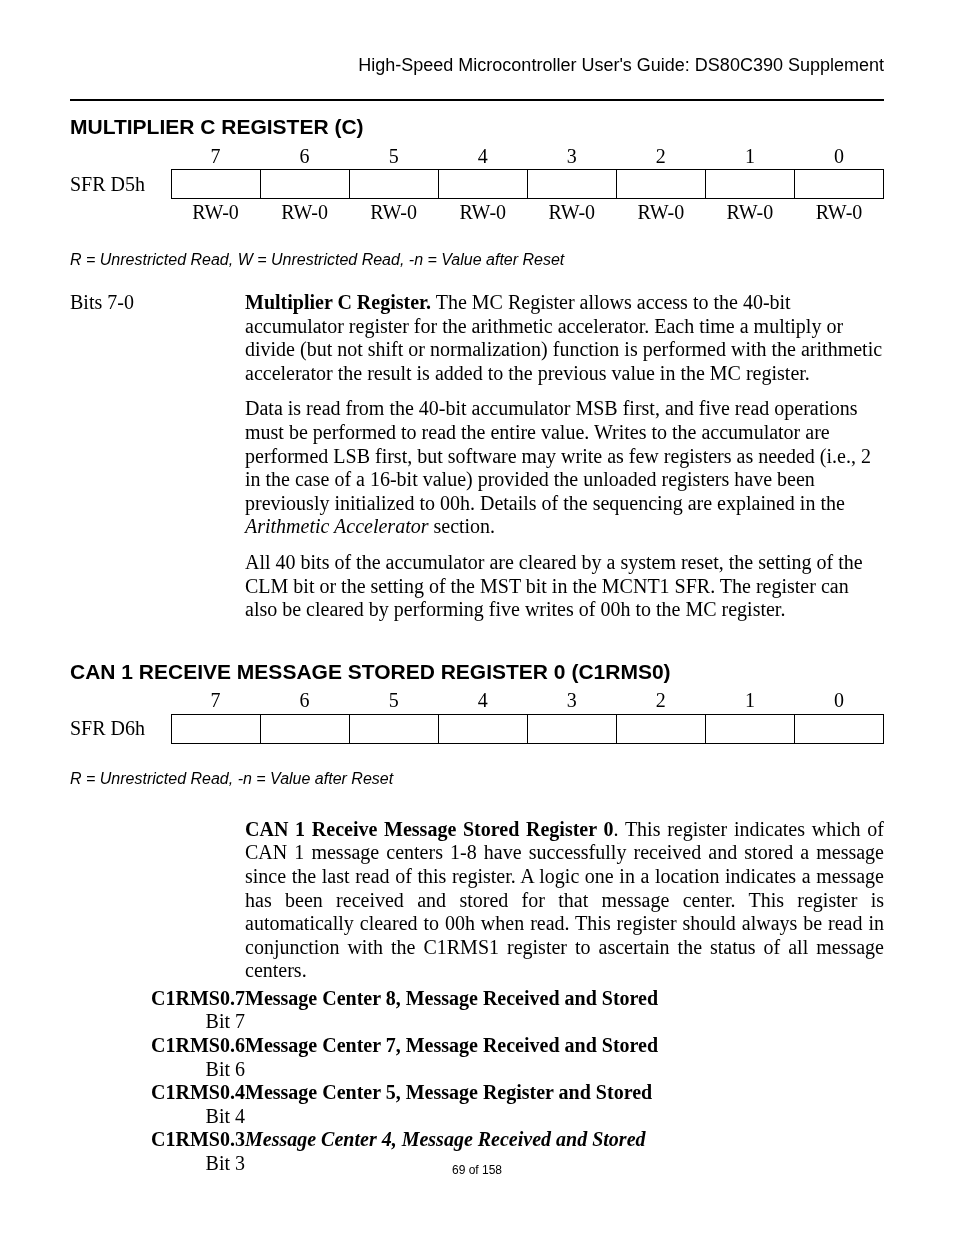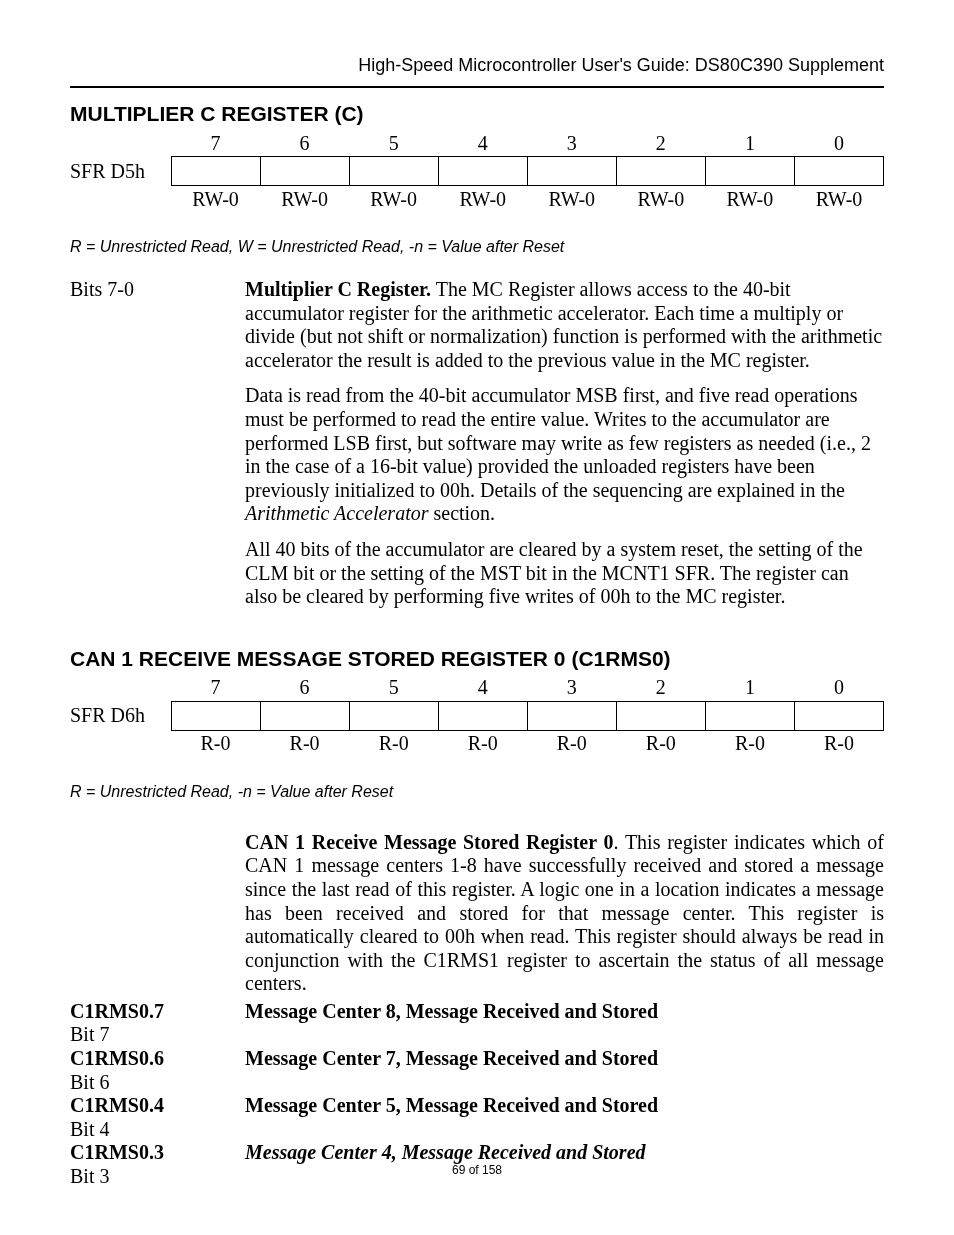--- a/index.html
+++ b/index.html
@@ -17,21 +17,21 @@
     position: relative;
     width: 954px;
     height: 1235px;
     box-sizing: border-box;
     padding: 55px 70px 0 70px;
   }
   .running-header {
     text-align: right;
     font-family: Arial, Helvetica, sans-serif;
     font-size: 18px;
-    padding-bottom: 10px;
+    padding-bottom: 23px;
     border-bottom: 2px solid #000;
     margin-bottom: 14px;
   }
   .sec-heading {
     font-family: Arial, Helvetica, sans-serif;
     font-weight: bold;
     font-size: 21px;
     margin: 6px 0 4px 0;
   }
   
@@ -76,21 +76,21 @@
     vertical-align: top;
     font-size: 20px;
     line-height: 1.18;
     padding: 0;
   }
   .desc-tbl td.labelcol { width: 175px; }
   .desc-tbl td.contentcol p { margin: 0 0 12px 0; text-align: left; }
   .desc-tbl td.contentcol p.justify { text-align: justify; }
   .bold { font-weight: bold; }
   .ital { font-style: italic; margin-top: 44px; }
-  .bit-label { line-height: 1.18; }
+  .bit-label { line-height: 1.18; text-align: right; }
   .bit-label .bn { font-weight: bold; }
   .page-num {
     position: absolute;
     bottom: 58px;
     left: 0;
     right: 0;
     text-align: center;
     font-family: Arial, Helvetica, sans-serif;
     font-size: 12px;
   }
@@ -179,31 +179,20 @@
         <td class="lbl">SFR D6h</td>
         <td class="cell"></td>
         <td class="cell"></td>
         <td class="cell"></td>
         <td class="cell"></td>
         <td class="cell"></td>
         <td class="cell"></td>
         <td class="cell"></td>
         <td class="cell"></td>
       </tr>
-      <tr>
-        <td class="lbl"></td>
-        <td>R-0</td>
-        <td>R-0</td>
-        <td>R-0</td>
-        <td>R-0</td>
-        <td>R-0</td>
-        <td>R-0</td>
-        <td>R-0</td>
-        <td>R-0</td>
-      </tr>
     </tbody>
       </table>
   </div>
 
   <div class="reg-legend">R = Unrestricted Read, -n = Value after Reset</div>
 
   <table class="desc-tbl" style="margin-top:30px;">
     <tbody>
         <tr>
       <td class="labelcol"></td>
@@ -228,21 +217,21 @@
       <td class="contentcol">
             <p class="bold" style="margin-bottom:4px;">Message Center 7, Message Received and Stored</p>
           </td>
     </tr>
     <tr>
       <td class="labelcol bit-label">
         <span class="bn">C1RMS0.4</span><br>
         <span>Bit 4</span>
       </td>
       <td class="contentcol">
-            <p class="bold" style="margin-bottom:4px;">Message Center 5, Message Received and Stored</p>
+            <p class="bold" style="margin-bottom:4px;">Message Center 5, Message Register and Stored</p>
           </td>
     </tr>
     <tr>
       <td class="labelcol bit-label">
         <span class="bn">C1RMS0.3</span><br>
         <span>Bit 3</span>
       </td>
       <td class="contentcol">
             <p class="bold" style="margin-bottom:5px;font-style:italic;">Message Center 4, Message Received and Stored</p>
           </td>

